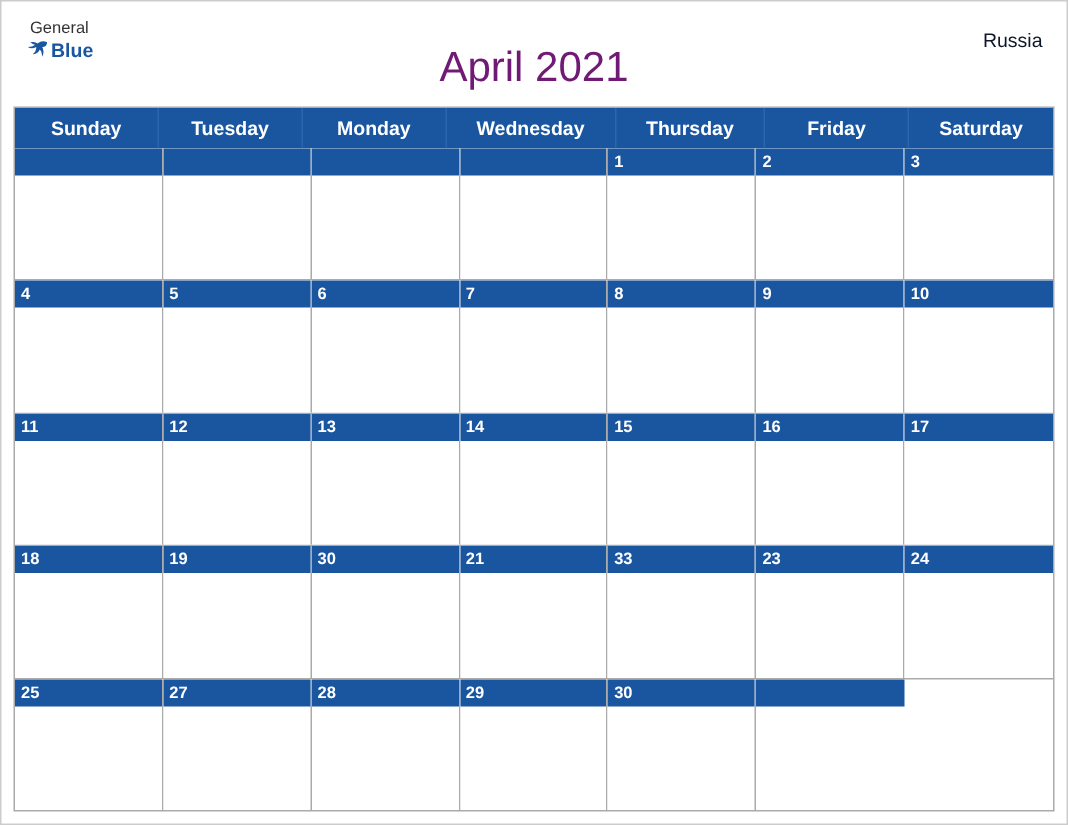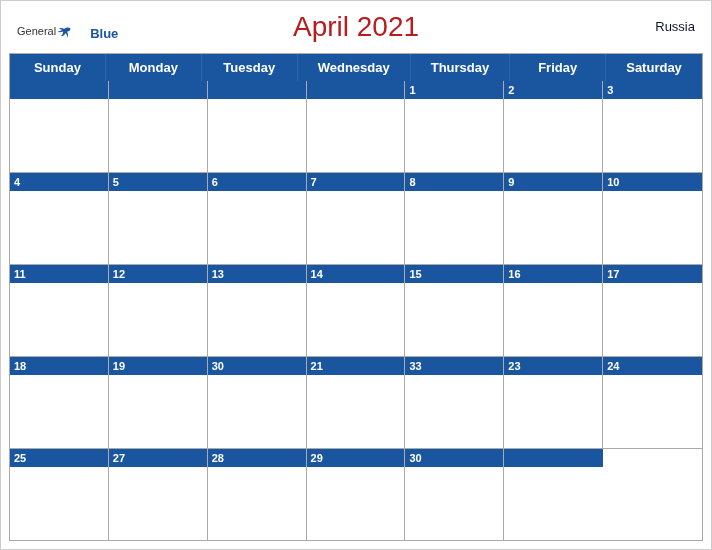--- a/index.html
+++ b/index.html
@@ -21,46 +21,48 @@
     .header {
       display: flex;
       align-items: center;
       justify-content: center;
       padding: 10px 16px;
       position: relative;
     }
     .logo {
       position: absolute;
       left: 16px;
-      top: 24px;
-      display: flex;
-      flex-direction: row;
+      top: 12px;
+      display: flex;
+      flex-direction: column;
+      align-items: center;
     }
     .logo-general {
       font-size: 11px;
       color: #333;
       font-weight: normal;
     }
     .logo-blue {
       font-size: 13px;
       color: #1a56a0;
       font-weight: bold;
       display: flex;
       align-items: center;
-      gap: 18px;
+      gap: 1px;
     }
     .logo-bird {
       width: 16px;
       height: 16px;
     }
     .title {
       font-size: 28px;
-      color: #b91c1c;
+      color: #701a75;
       font-weight: normal;
       text-align: left;
+      margin-top: 18px;
     }
     .country {
       position: absolute;
       right: 16px;
       top: 18px;
       font-size: 13px;
       color: #0f172a;
     }
     .calendar {
       flex: 1;
@@ -133,22 +135,22 @@
         <span>Blue</span>
       </span>
     </div>
     <h1 class="title">April 2021</h1>
     <span class="country">Russia</span>
   </div>
 
   <div class="calendar">
     <div class="day-headers">
       <div class="day-header">Sunday</div>
+      <div class="day-header">Tuesday</div>
       <div class="day-header">Monday</div>
-      <div class="day-header">Tuesday</div>
       <div class="day-header">Wednesday</div>
       <div class="day-header">Thursday</div>
       <div class="day-header">Friday</div>
       <div class="day-header">Saturday</div>
     </div>
     <div class="weeks">
 
       <div class="week">
         <div class="day-cell empty">
             <span class="day-number-area"></span>

